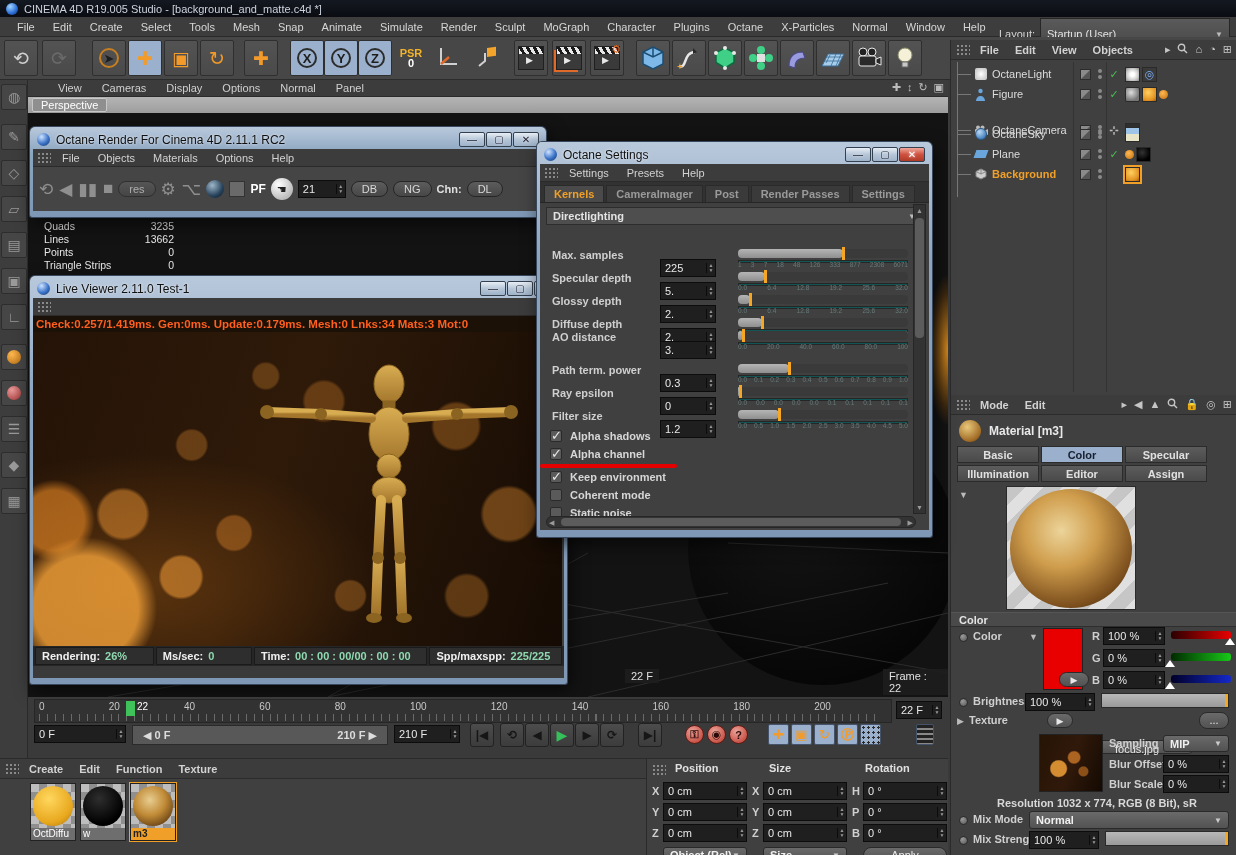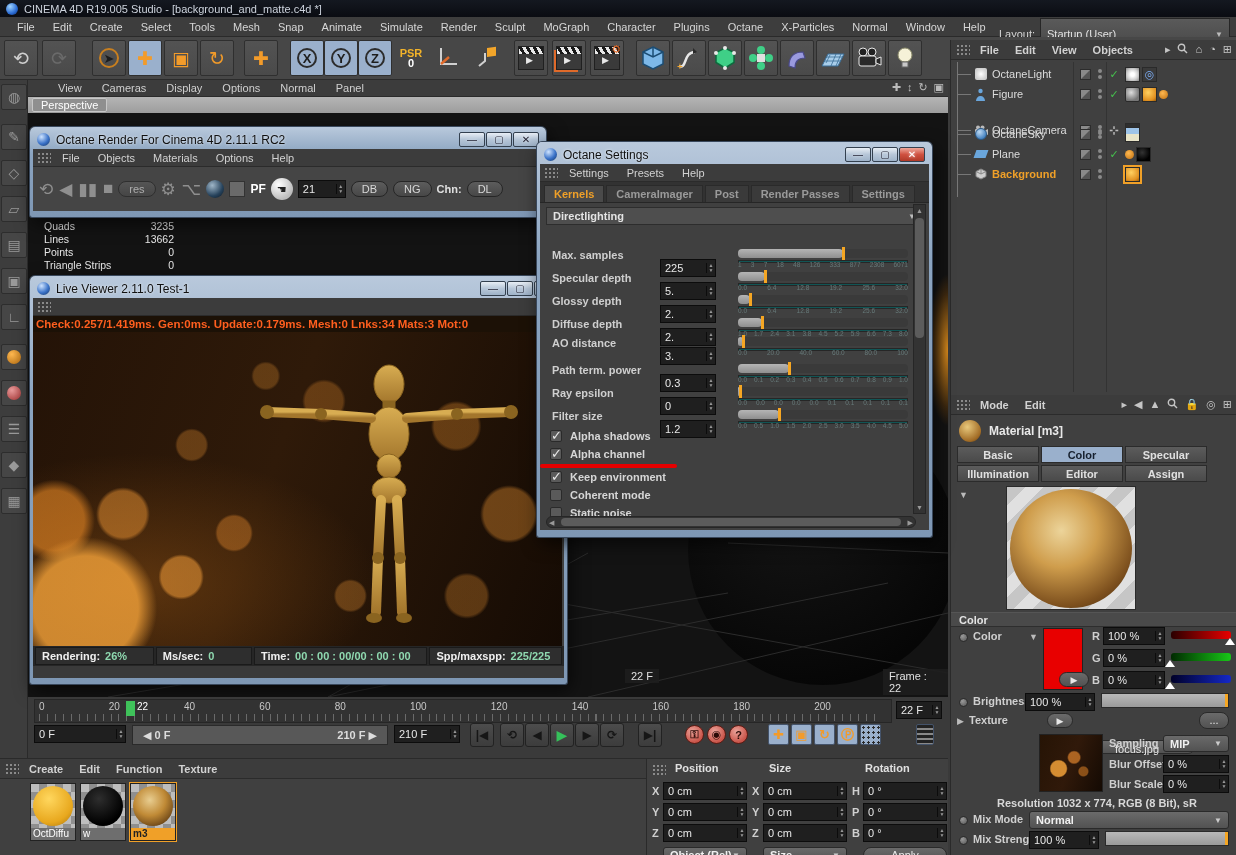--- a/index.html
+++ b/index.html
@@ -656,21 +656,21 @@
               <span class="tick">3.8</span>
               <span class="tick">4.5</span>
               <span class="tick">5.2</span>
               <span class="tick">5.9</span>
               <span class="tick">6.6</span>
               <span class="tick">7.3</span>
               <span class="tick">8.0</span>
             </span>
           </span>
       </div>
-      <div class="prow" style="top:170px">
+      <div class="prow" style="top:164px">
         <span class="plab">AO distance</span>
         <span class="spin">
             <span class="val">3.</span>
             <span class="ud">
               <span>▲</span>
               <span>▼</span>
             </span>
           </span>
         <span class="psl">
             <span class="track"></span>

